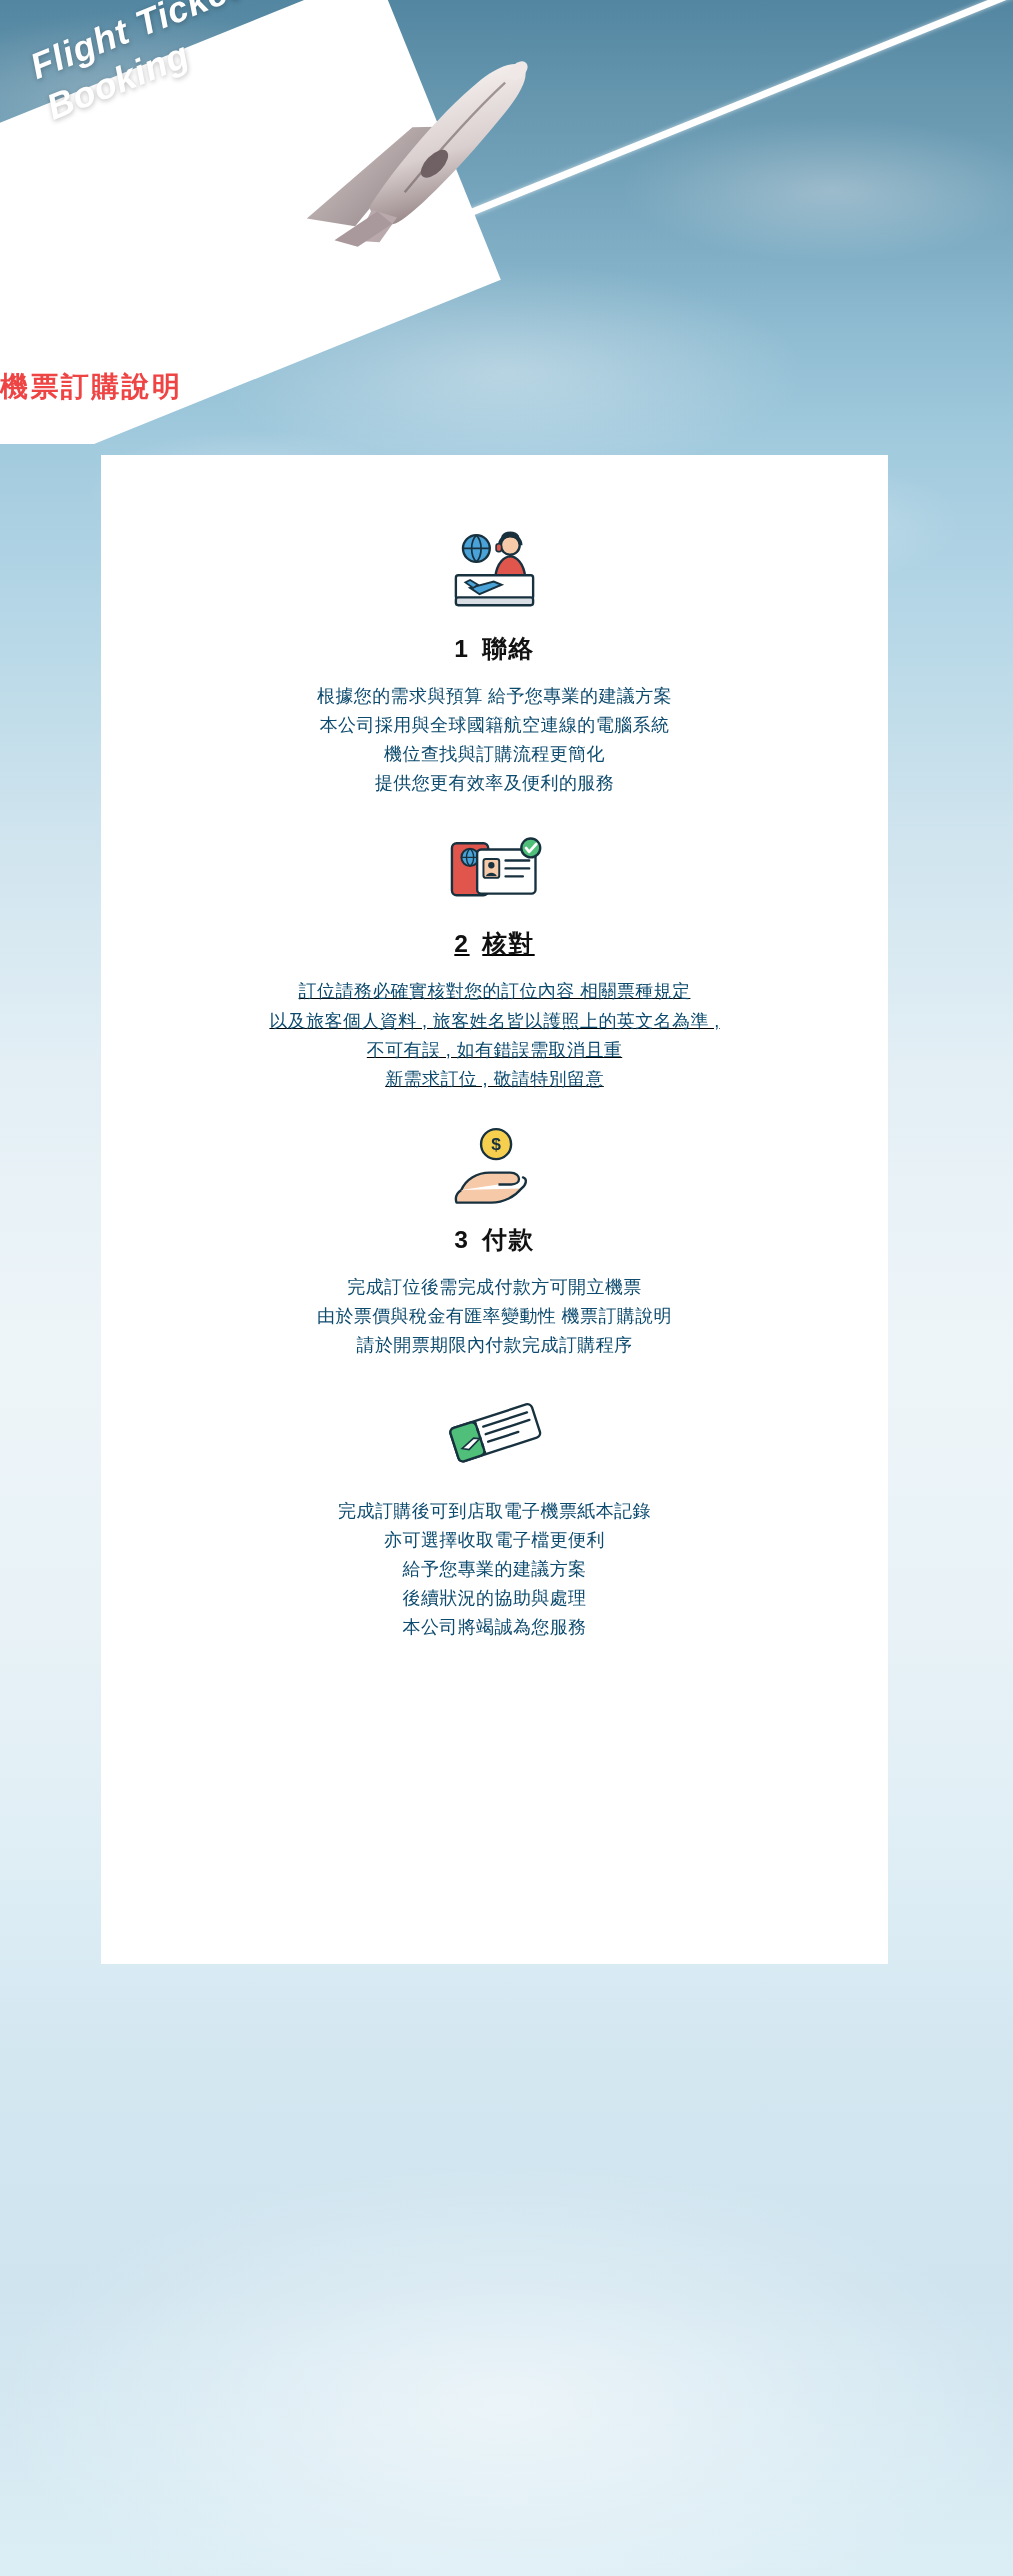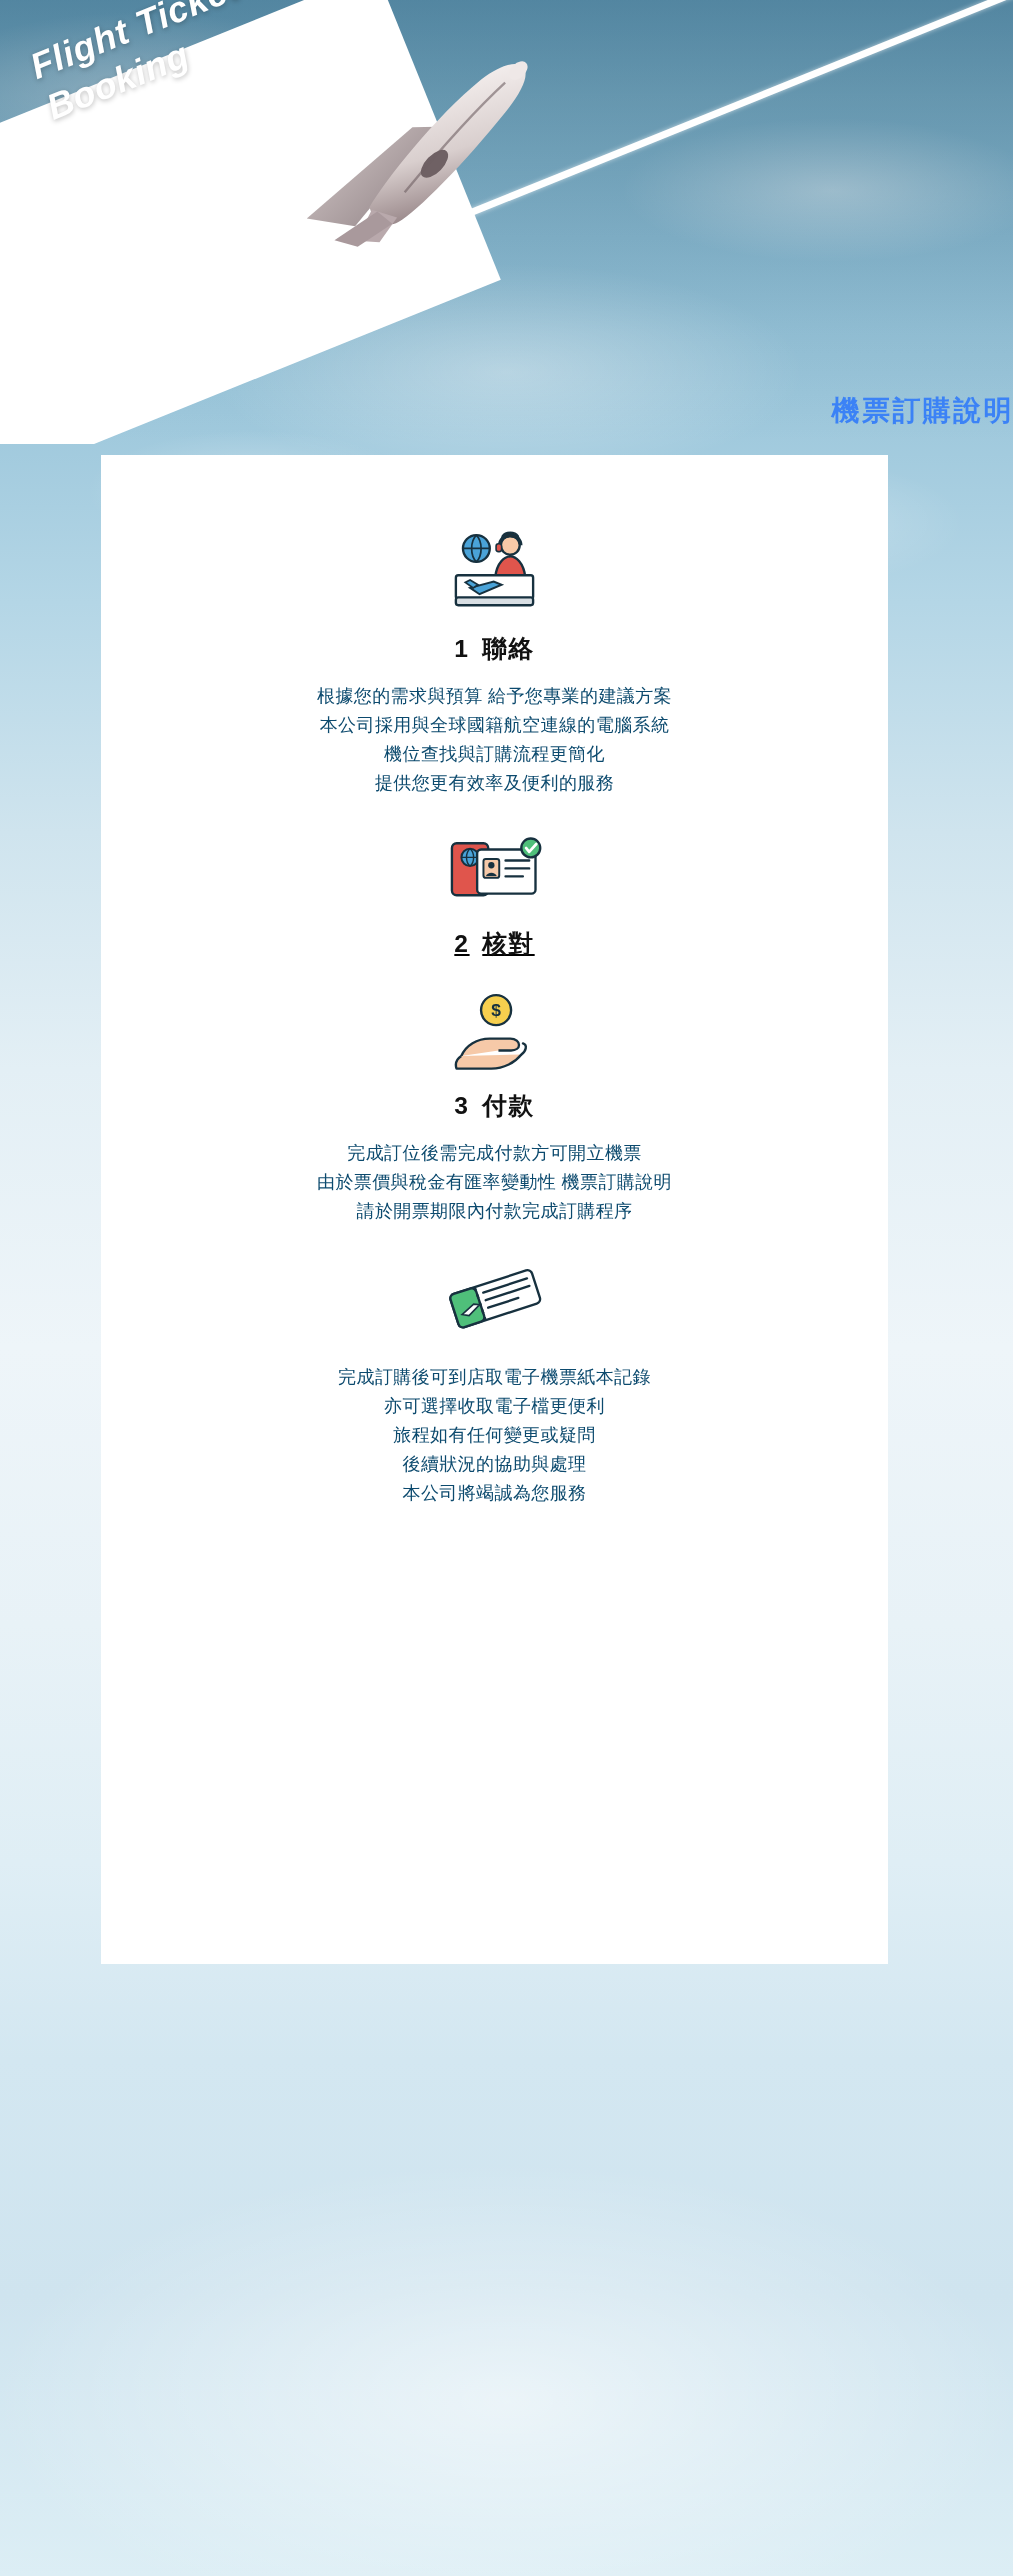--- a/index.html
+++ b/index.html
@@ -119,26 +119,26 @@
     line-height: 1.22;
     letter-spacing: 0.8px;
     text-shadow: 0 1.6px 4.8px rgba(0,0,0,0.25);
     white-space: pre;
   }
 
   
   .section-heading {
     position: absolute;
     left: 0;
-    top: 392px;
+    top: 368px;
     width: 1014px;
-    text-align: right;
+    text-align: left;
     font-size: 28px;
     font-weight: bold;
-    color: #3b82f6;
+    color: #ef4444;
     letter-spacing: 2.4px;
   }
 
   
   .card {
     position: absolute;
     left: 101px;
     top: 455px;
     width: 787px;
     height: 1509px;
@@ -277,20 +277,24 @@
             <rect x="52" y="38" width="20" height="24" rx="3" fill="#f6c9a8" stroke="#17313f" stroke-width="2.5"></rect>
             <circle cx="62" cy="46" r="4" fill="#17313f"></circle>
             <path d="M55 60 c2 -6 12 -6 14 0 z" fill="#17313f"></path>
             <path d="M80 40 h30 M80 50 h30 M80 60 h22" stroke="#17313f" stroke-width="3" stroke-linecap="round"></path>
 
             <circle cx="112" cy="24" r="12" fill="#4fbf7a" stroke="#17313f" stroke-width="3"></circle>
             <path d="M106 24 l4 5 l9 -10" stroke="#ffffff" stroke-width="3.4" fill="none" stroke-linecap="round" stroke-linejoin="round"></path>
           </svg>
         </div>
         <div class="step-title"><span class="num">2</span><span>核對</span></div>
+        <div class="step-body">訂位請務必確實核對您的訂位內容 相關票種規定
+以及旅客個人資料 , 旅客姓名皆以護照上的英文名為準 ,
+不可有誤 , 如有錯誤需取消且重
+新需求訂位 , 敬請特別留意</div>
       </div>
 
       <div class="step step-3">
         <div class="step-icon">
           <svg width="95" height="87" viewBox="0 0 120 110" aria-hidden="true">
 
             <circle cx="62" cy="28" r="19" fill="#f6cf4e" stroke="#17313f" stroke-width="3"></circle>
             <text x="62" y="36" text-anchor="middle" font-size="22" font-weight="bold" fill="#17313f" font-family="Liberation Sans, sans-serif">$</text>
 
             <path d="M18 86 c6 -14 20 -22 36 -22 h26 c7 0 11 4 11 8 c0 4 -4 7 -10 7 h-16" fill="#f6c9a8" stroke="#17313f" stroke-width="3" stroke-linejoin="round"></path>
@@ -311,21 +315,21 @@
               <rect x="14" y="32" width="108" height="44" rx="6" fill="#ffffff" stroke="#17313f" stroke-width="3"></rect>
               <rect x="14" y="32" width="34" height="44" rx="6" fill="#4fbf7a" stroke="#17313f" stroke-width="3"></rect>
               <path d="M22 60 l18 -8 l7 3 l-17 9 z" fill="#ffffff" stroke="#17313f" stroke-width="2"></path>
               <path d="M56 42 h58 M56 52 h58 M56 62 h40" stroke="#17313f" stroke-width="3" stroke-linecap="round"></path>
               <path d="M48 32 v44" stroke="#17313f" stroke-width="3" stroke-dasharray="5 5"></path>
             </g>
           </svg>
         </div>
         <div class="step-body">完成訂購後可到店取電子機票紙本記錄
 亦可選擇收取電子檔更便利
-旅程如有任何變更或疑問
+給予您專業的建議方案
 後續狀況的協助與處理
 本公司將竭誠為您服務</div>
       </div>
 
     </div>
   </div>
 </div>
 
 
 </body></html>

